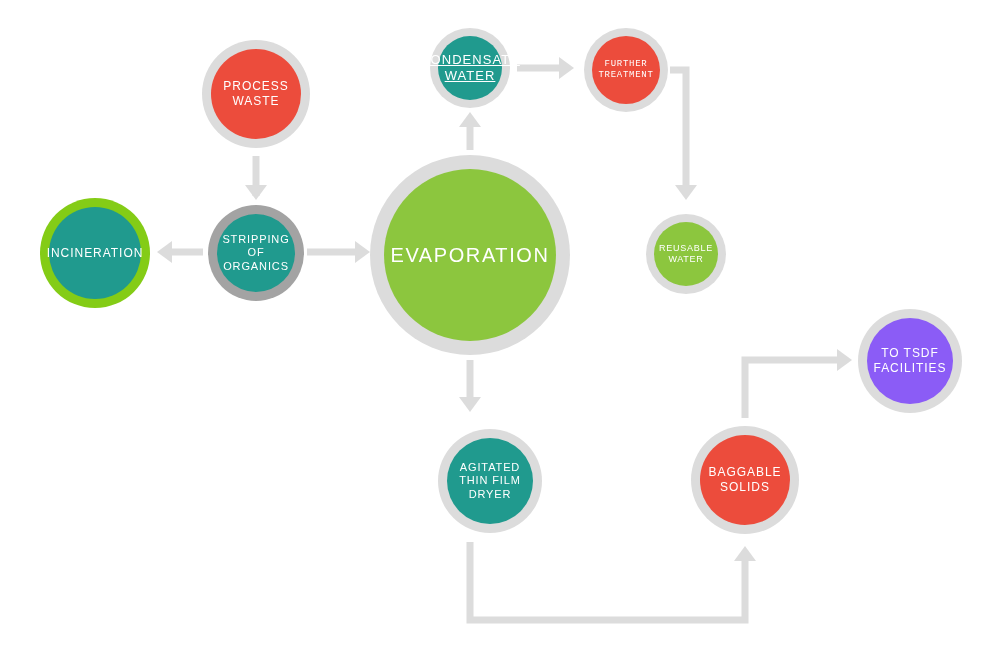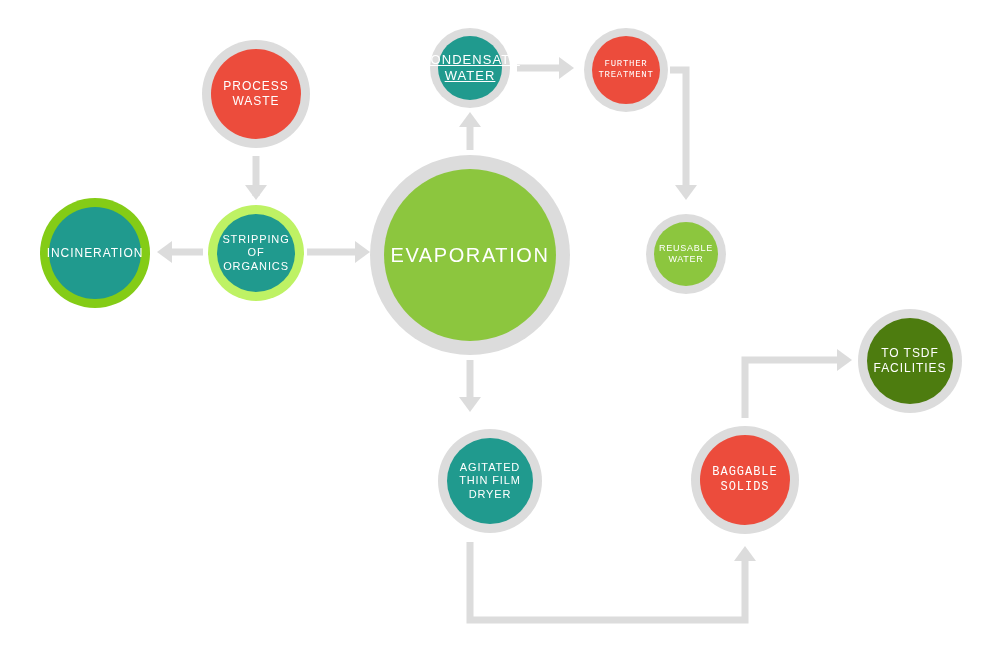--- a/index.html
+++ b/index.html
@@ -119,52 +119,52 @@
         <div class="disc" style="background: rgb(236, 76, 60); font-family: Liberation Mono, monospace;">
           <span class="label" style="font-size: 9px;">FURTHER
 TREATMENT</span>
         </div>
       </div>
       <div class="node" style="left: 40px; top: 198px; width: 110px; height: 110px; background: #84cc16; padding: 9px;">
         <div class="disc" style="background: rgb(32, 154, 142);">
           <span class="label" style="font-size: 12px;">INCINERATION</span>
         </div>
       </div>
-      <div class="node" style="left: 208px; top: 205px; width: 96px; height: 96px; background: #bef264; padding: 9px; justify-content: center;">
+      <div class="node" style="left: 208px; top: 205px; width: 96px; height: 96px; background: #a3a3a3; padding: 9px; justify-content: center;">
         <div class="disc" style="background: rgb(32, 154, 142);">
           <span class="label" style="font-size: 11px;">STRIPPING
 OF
 ORGANICS</span>
         </div>
       </div>
       <div class="node" style="left: 370px; top: 155px; width: 200px; height: 200px; background: rgb(220, 220, 220); padding: 14px;">
         <div class="disc" style="background: rgb(140, 198, 62);">
           <span class="label" style="font-size: 20px;">EVAPORATION</span>
         </div>
       </div>
       <div class="node" style="left: 646px; top: 214px; width: 80px; height: 80px; background: rgb(220, 220, 220); padding: 8px; align-items: flex-end;">
         <div class="disc" style="background: rgb(140, 198, 62);">
           <span class="label" style="font-size: 9px;">REUSABLE
 WATER</span>
         </div>
       </div>
       <div class="node" style="left: 858px; top: 309px; width: 104px; height: 104px; background: rgb(220, 220, 220); padding: 9px;">
-        <div class="disc" style="background: #4d7c0f;">
+        <div class="disc" style="background: #8b5cf6;">
           <span class="label" style="font-size: 12px;">TO TSDF
 FACILITIES</span>
         </div>
       </div>
       <div class="node" style="left: 438px; top: 429px; width: 104px; height: 104px; background: rgb(220, 220, 220); padding: 9px;">
         <div class="disc" style="background: rgb(32, 154, 142);">
           <span class="label" style="font-size: 11px;">AGITATED
 THIN FILM
 DRYER</span>
         </div>
       </div>
       <div class="node" style="left: 691px; top: 426px; width: 108px; height: 108px; background: rgb(220, 220, 220); padding: 9px;">
         <div class="disc" style="background: rgb(236, 76, 60);">
-          <span class="label" style="font-size: 12px; font-family: Liberation Mono, monospace;">BAGGABLE
+          <span class="label" style="font-size: 12px;">BAGGABLE
 SOLIDS</span>
         </div>
       </div>
     </div>
 
 </div>
 
 </body></html>

